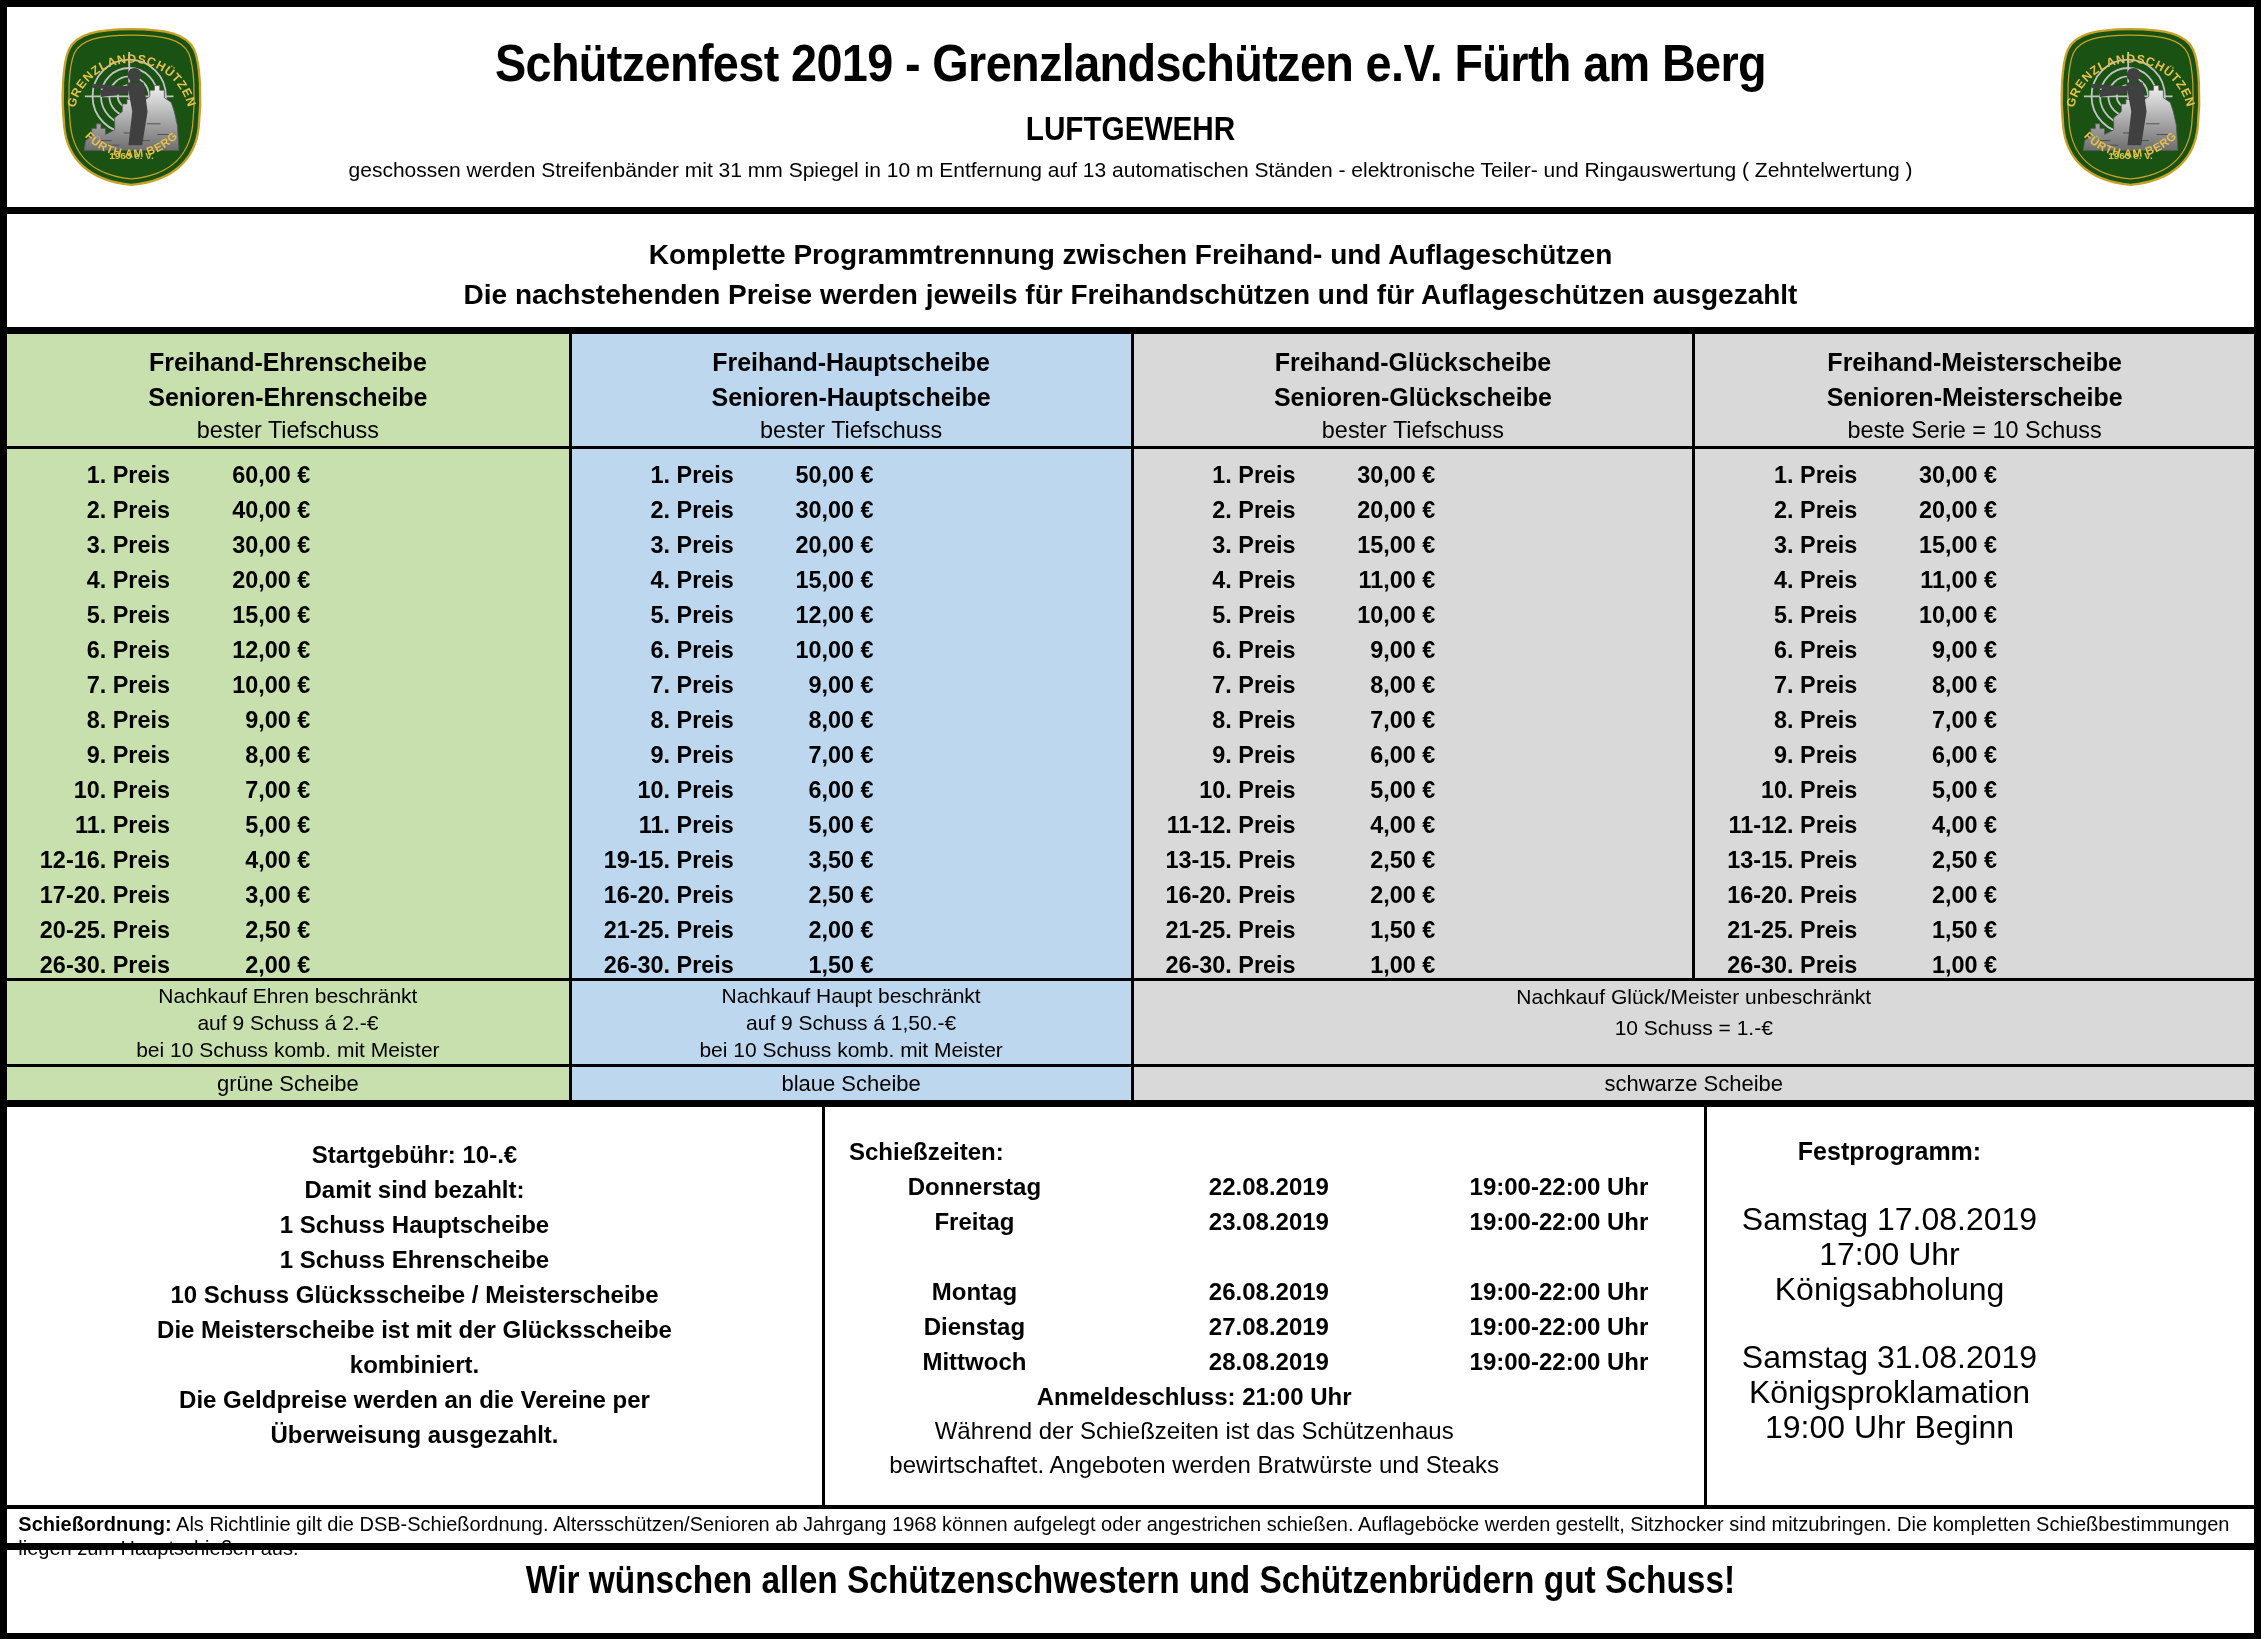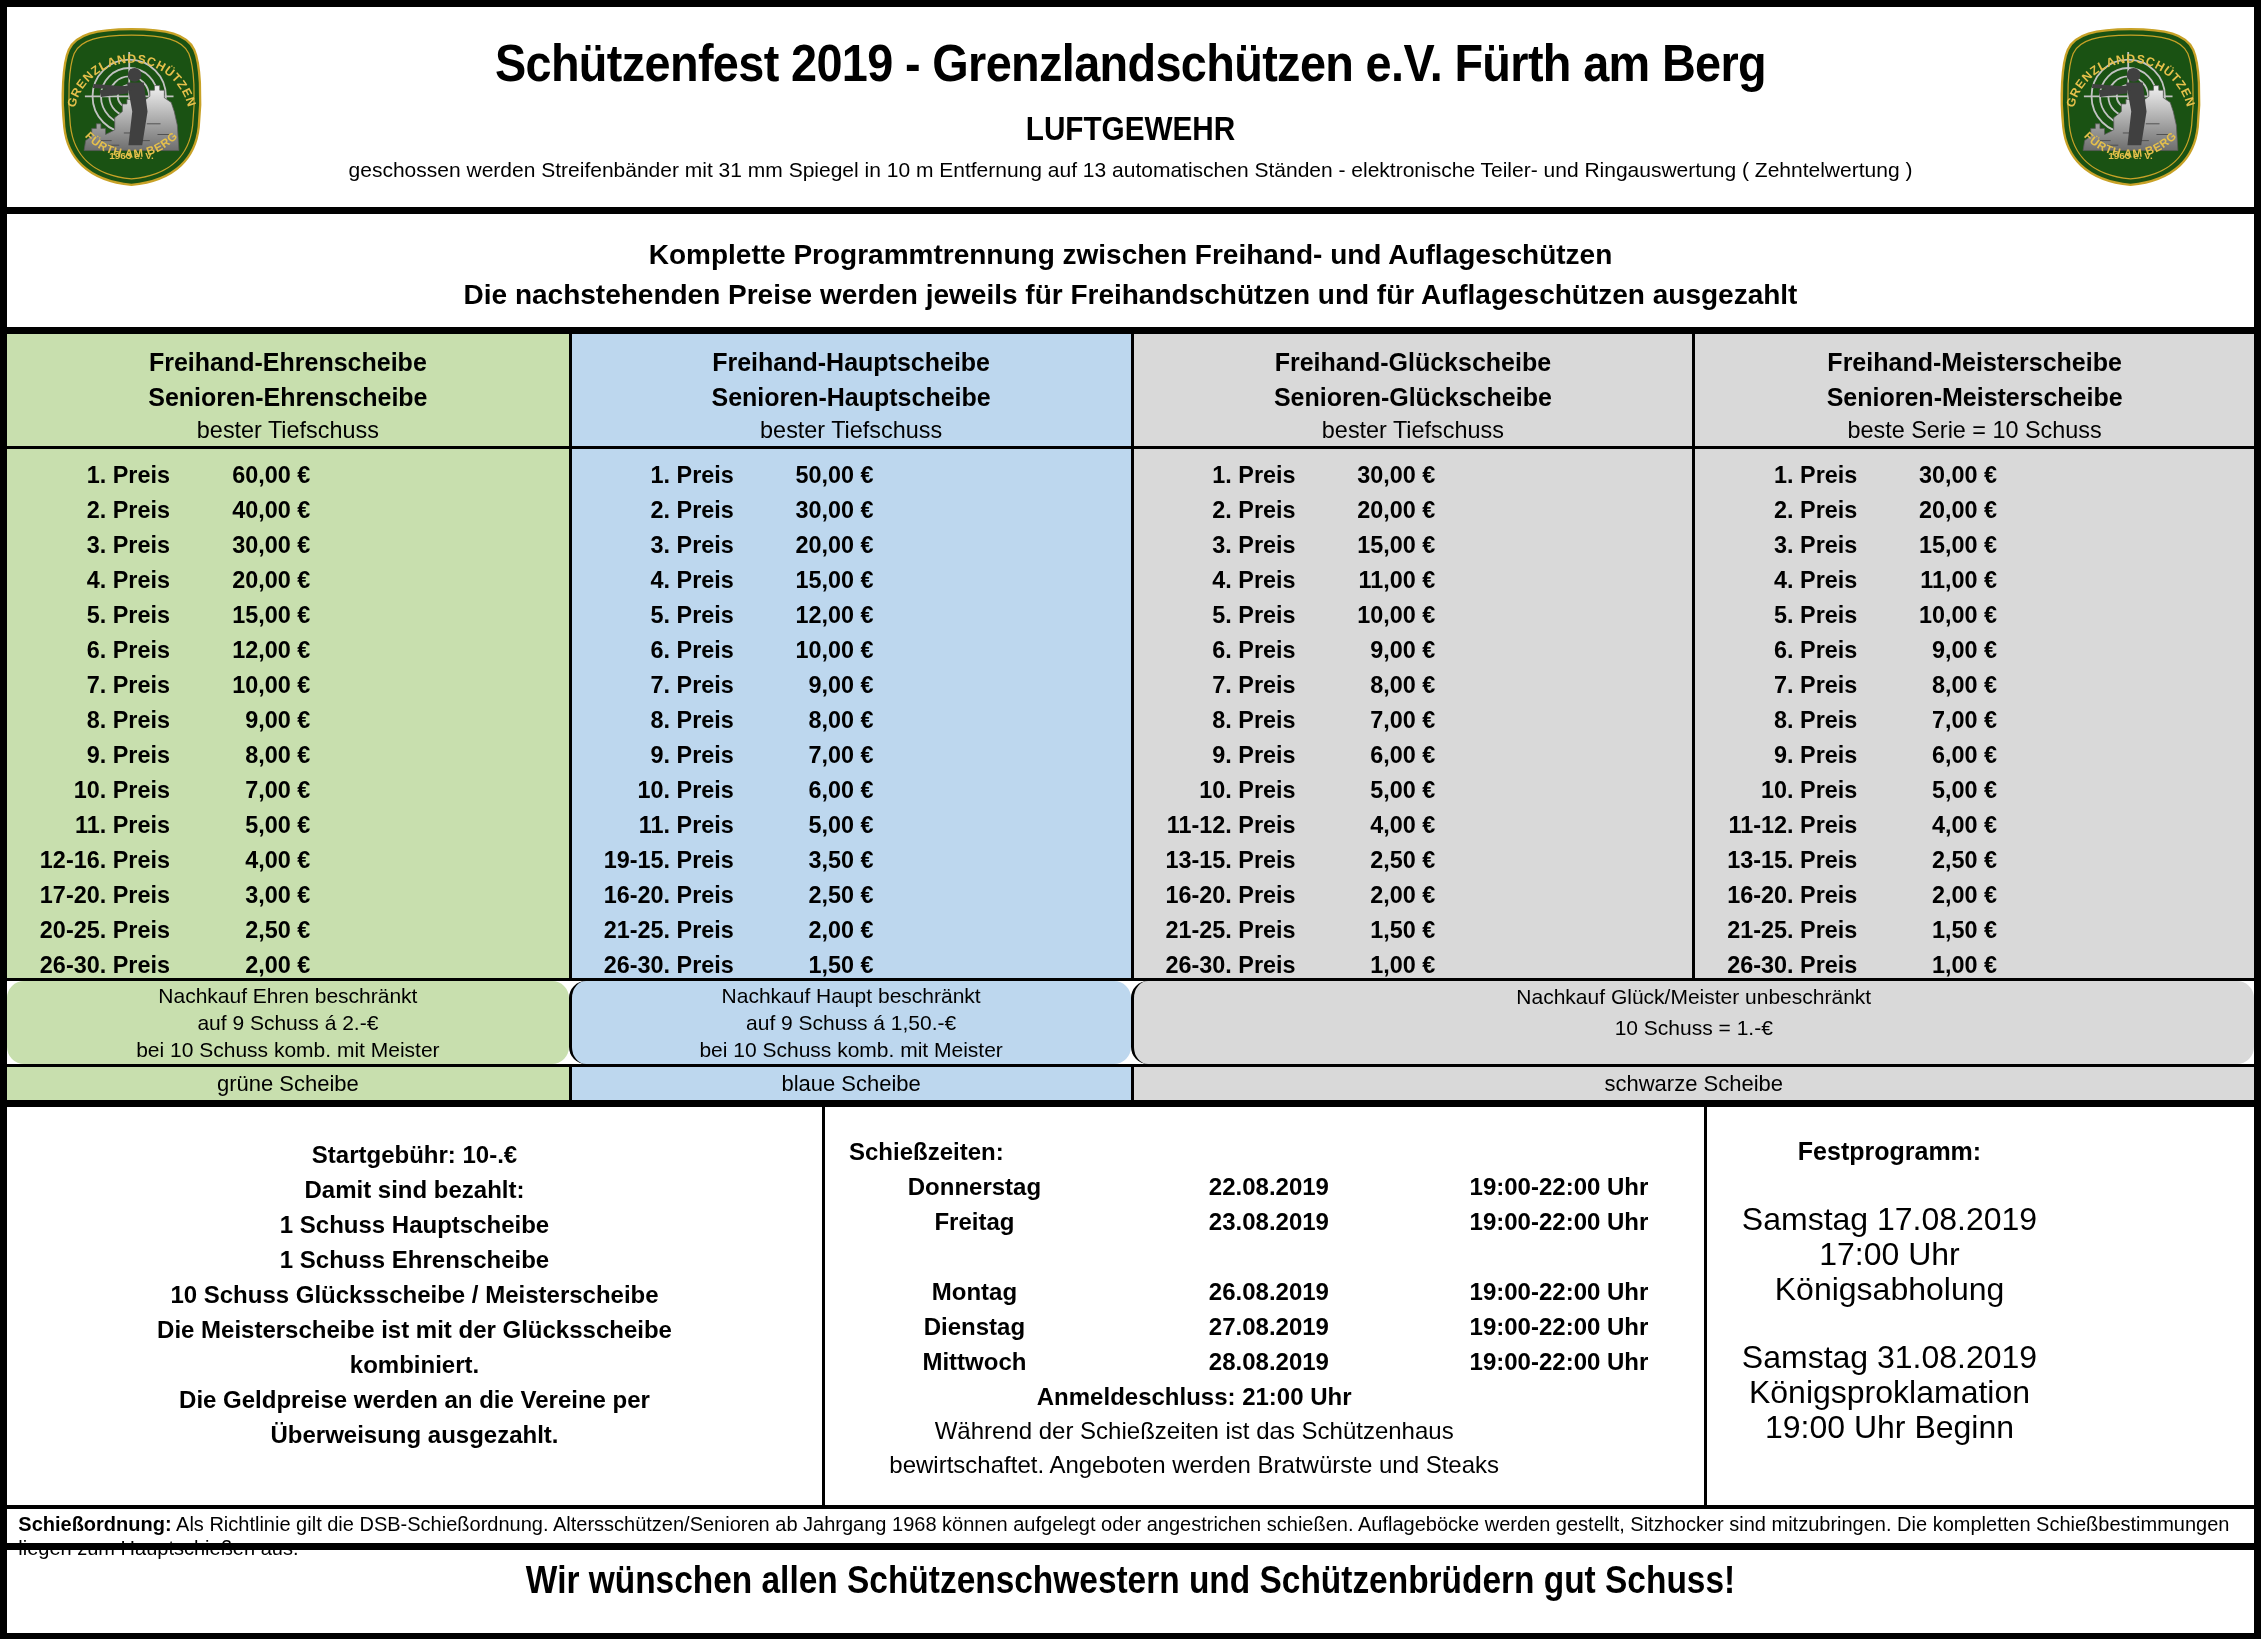--- a/index.html
+++ b/index.html
@@ -43,21 +43,21 @@
   .ph-bold { font-size:25px; font-weight:bold; line-height:35px; }
   .ph-reg  { font-size:23.4px; line-height:31px; }
 
   .band-body { border-top:3.5px solid #000; }
   .pcol { height:529px; padding-top:8.5px; }
   .prow { height:35px; display:flex; align-items:center; font-size:23.4px; font-weight:bold; }
   .prow .rank { width:29%; text-align:right; white-space:nowrap; }
   .prow .val  { width:25%; text-align:right; white-space:nowrap; }
 
   .band-nk { border-top:3.5px solid #000; }
-  .nkcell { height:83px; text-align:center; font-size:21px; line-height:27px; padding-top:1.4px;border-radius:17px; }
+  .nkcell { height:83px; text-align:center; font-size:21px; line-height:27px; padding-top:1.4px; }
   .nk-merged { display:flex; flex-direction:column; line-height:31px; padding-top:0; }
 
   .band-sch { border-top:3.5px solid #000; }
   .schcell { height:33px; text-align:center; font-size:22px; line-height:33px; }
 
   
   .info { border-top:7px solid #000; height:405px; display:grid; grid-template-columns:815px 882px 1fr; }
   .info-fees { padding-top:30px; text-align:center; font-weight:bold; font-size:24px; line-height:35px; }
   .info-times { border-left:3.5px solid #000; padding-top:27px; }
   .times-heading { font-weight:bold; font-size:24px; line-height:35px; padding-left:24px; }

